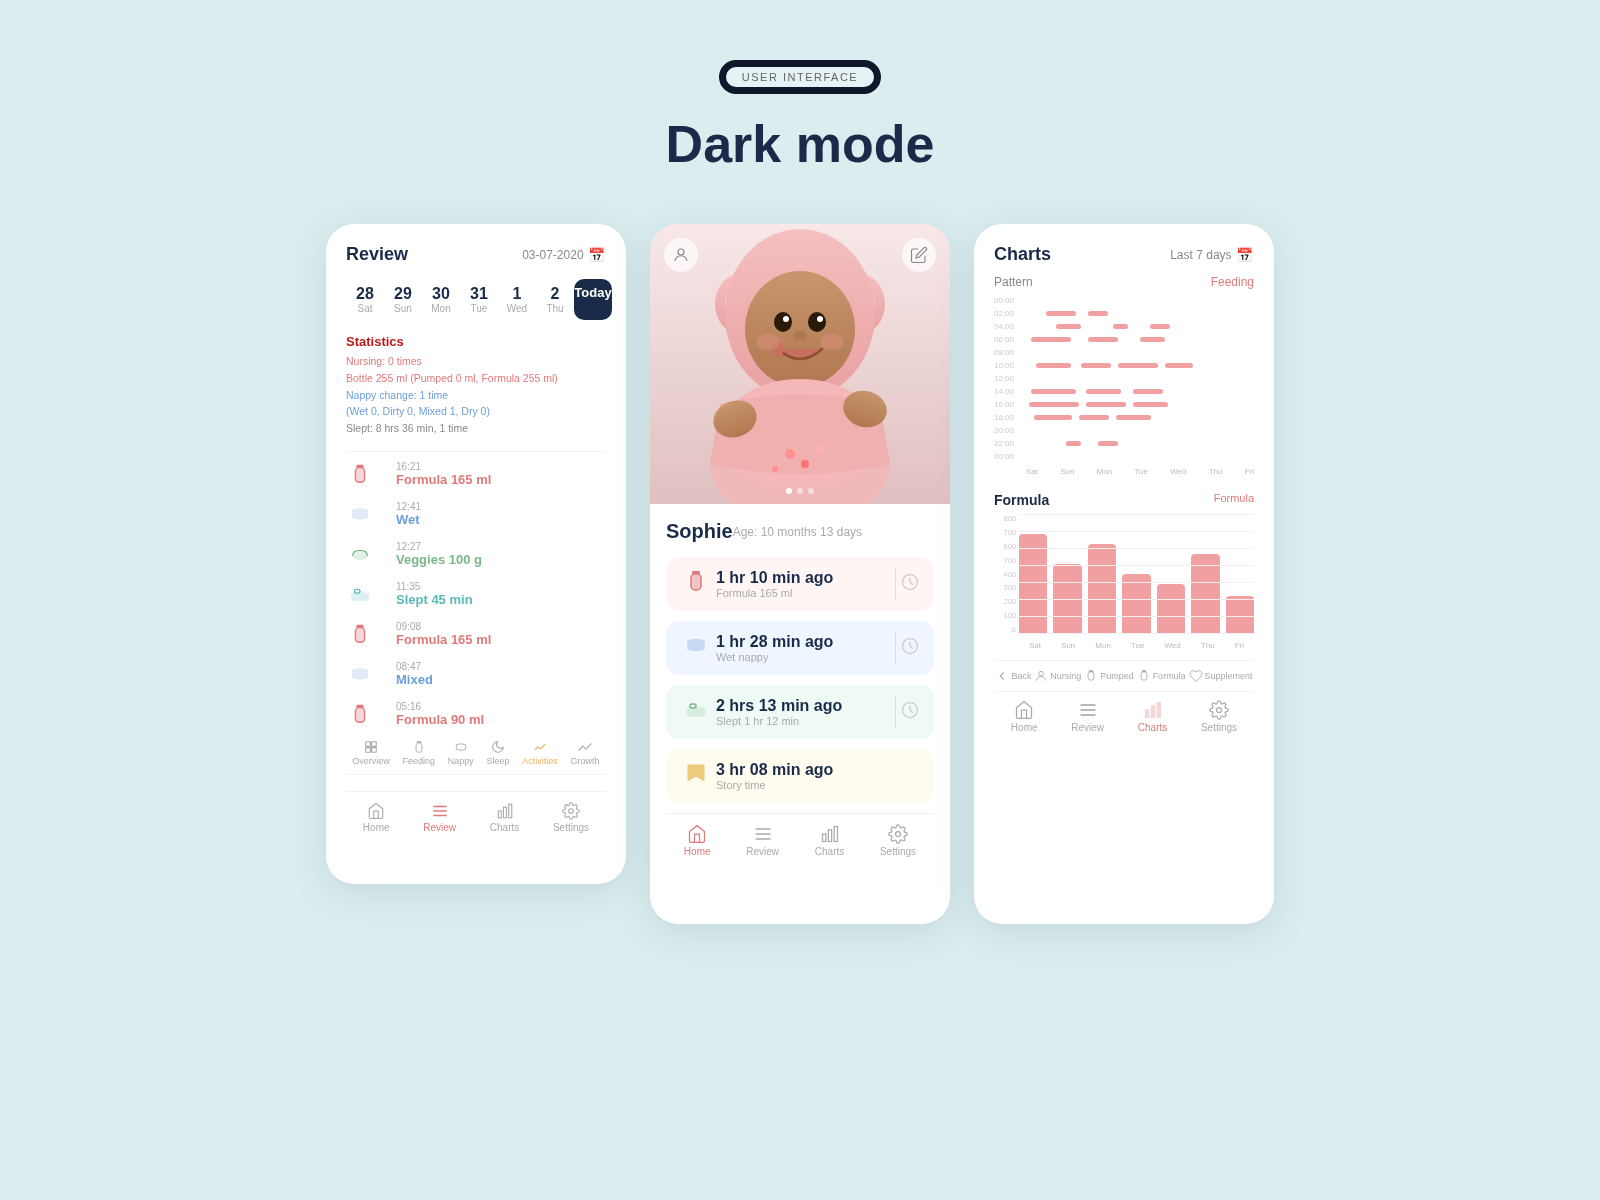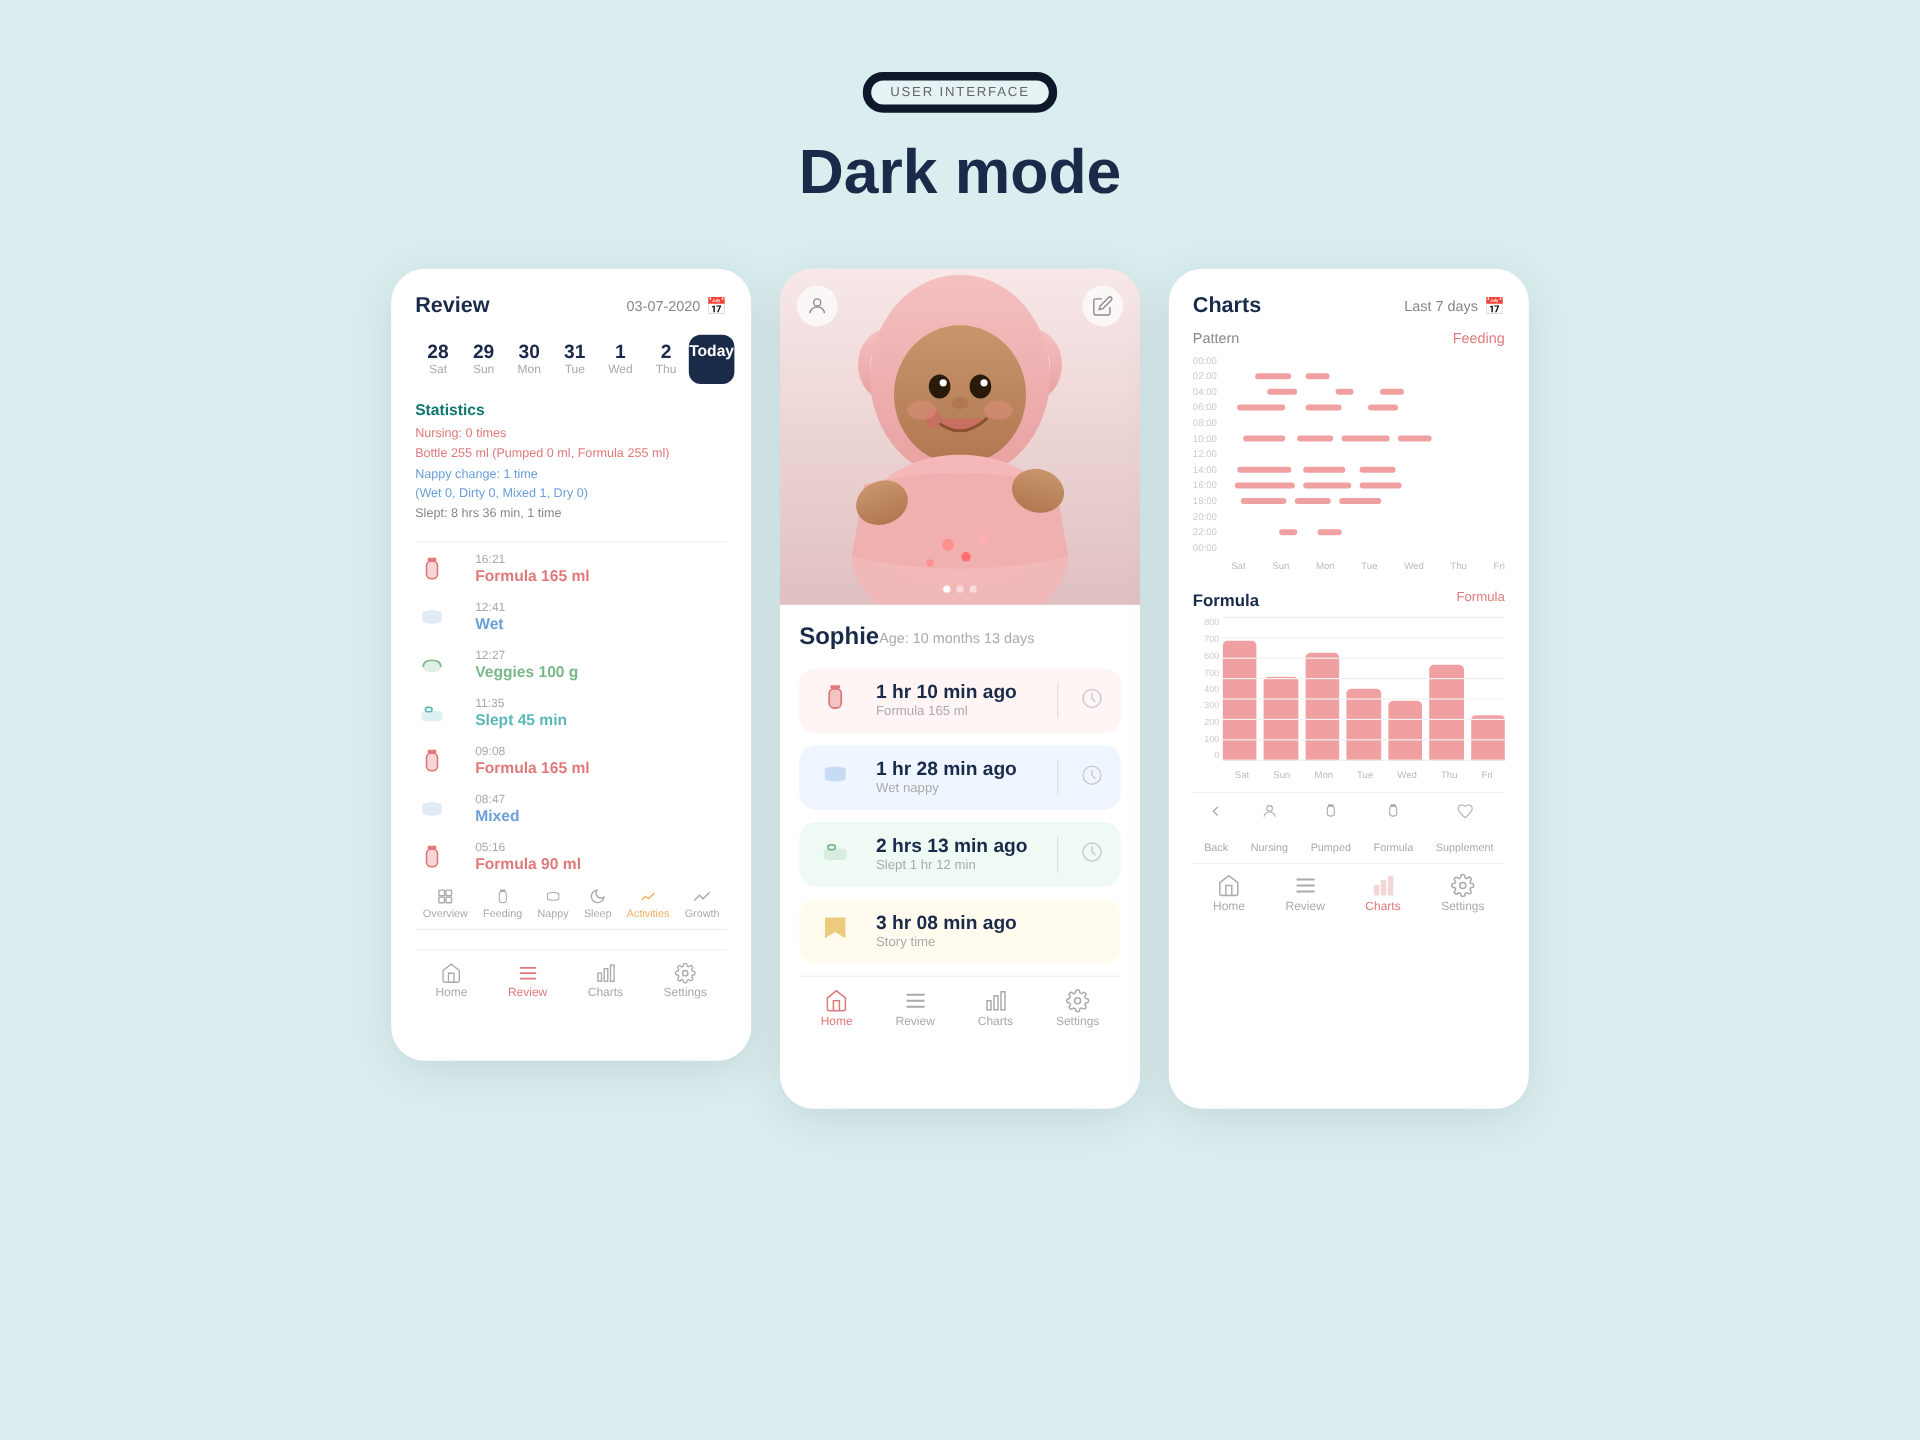--- a/index.html
+++ b/index.html
@@ -91,21 +91,21 @@
     .date-day {
       font-size: 10px;
       color: #aaa;
     }
     .date-cell.today .date-num,
     .date-cell.today .date-day {
       color: #fff;
     }
 
     .stats-section { margin-bottom: 14px; }
-    .stats-title { font-size: 13px; font-weight: 600; color: #0f766e; margin-bottom: 4px; }
+    .stats-title { font-size: 13px; font-weight: 600; color: #b91c1c; margin-bottom: 4px; }
     .stats-line { font-size: 10.5px; color: #e07a7a; line-height: 1.6; }
     .stats-line.blue { color: #6a9fd8; }
     .stats-line.dark { color: #888; }
 
     .feed-item {
       display: flex;
       align-items: center;
       gap: 22px;
       margin-bottom: 12px;
     }
@@ -213,21 +213,21 @@
       display: flex;
       align-items: center;
       margin-bottom: 14px;
     }
     .home-name { font-size: 20px; font-weight: 700; color: #1a2b4a; }
     .home-age { font-size: 12px; color: #aaa; }
 
     .activity-card {
       display: flex;
       align-items: center;
-      gap: 18px;
+      gap: 4px;
       border-radius: 14px;
       padding: 12px 14px;
       margin-bottom: 10px;
     }
     .activity-card.pink-bg { background: #fff5f5; }
     .activity-card.blue-bg { background: #f0f6ff; }
     .activity-card.green-bg { background: #f0faf5; }
     .activity-card.yellow-bg { background: #fffbee; }
 
     .activity-icon { font-size: 22px; width: 32px; text-align: center; }
@@ -348,23 +348,23 @@
       border-top: 1px solid #f0f0f0;
       padding-top: 8px;
     }
     .charts-secondary-nav {
       display: flex;
       justify-content: space-around;
       margin-bottom: 8px;
     }
     .sec-nav-item {
       display: flex;
-      flex-direction: column;
-      align-items: center;
-      gap: 18px;
+      flex-direction: row;
+      align-items: center;
+      gap: 2px;
       font-size: 9px;
       color: #aaa;
     }
     .charts-main-nav {
       display: flex;
       justify-content: space-around;
     }
     .charts-nav-item {
       display: flex;
       flex-direction: column;

